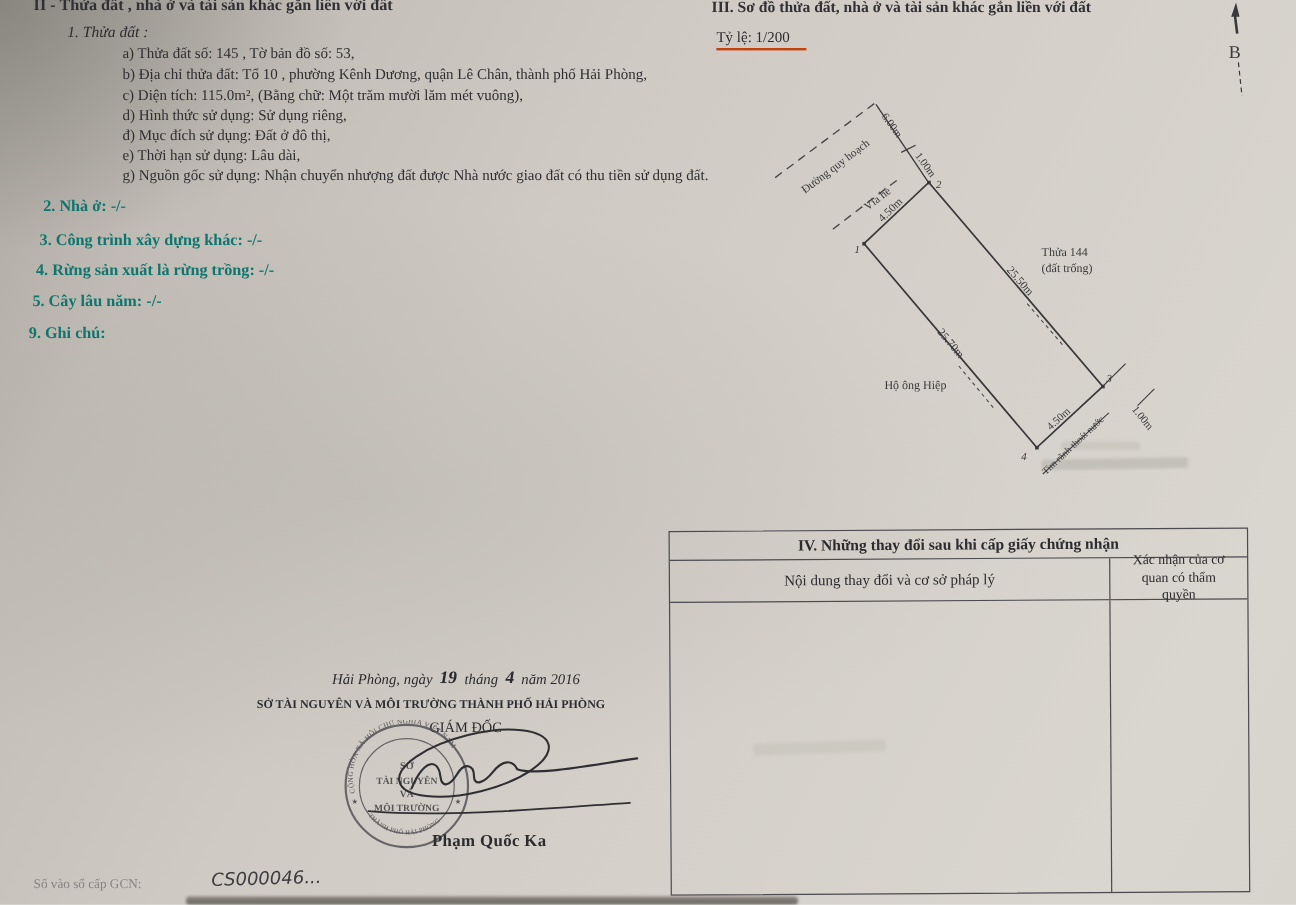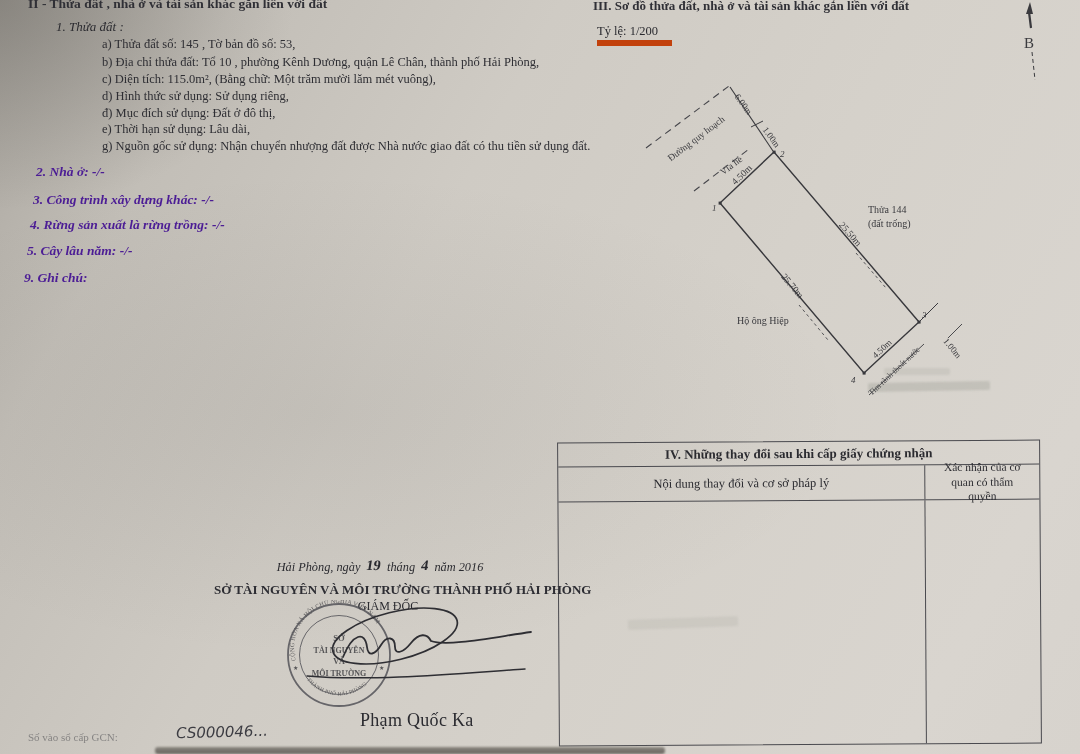--- a/index.html
+++ b/index.html
@@ -11,46 +11,46 @@
   }
   .abs{position:absolute;white-space:nowrap;}
   .shade-tl{position:absolute;left:0;top:0;width:100%;height:100%;pointer-events:none;
     background:radial-gradient(ellipse 420px 300px at 0% 0%,rgba(62,60,56,0.30),rgba(62,60,56,0) 70%);}
   .shade-mid{position:absolute;left:0;top:0;width:100%;height:100%;pointer-events:none;
     background:radial-gradient(ellipse 700px 320px at 30% 55%,rgba(90,88,84,0.10),rgba(90,88,84,0) 75%);}
   
   .h2title{left:28px;top:-4px;font-weight:bold;font-size:13.5px;color:#303036;}
   .plotHead{left:56px;top:19px;font-weight:normal;font-style:italic;font-size:13px;}
   .it{left:57px;font-size:12.5px;color:#2e2e33;margin-left:45px;}
-  .oit{font-weight:bold;font-style:italic;font-size:13.5px;color:#4c1d95;}
+  .oit{font-weight:bold;font-size:13.5px;color:#0f766e;}
   
   .h3title{left:593px;top:-2px;font-weight:bold;font-size:13px;color:#303036;}
-  .scale{left:597px;top:24px;font-size:12.5px;border-bottom:6px solid #c2410c;padding:0 14px 1px 0;}
+  .scale{left:597px;top:24px;font-size:12.5px;border-bottom:2px solid #c2410c;padding:0 14px 1px 0;}
   svg{position:absolute;pointer-events:none;}
   svg text{fill:#3a3a3e;font-family:"Liberation Serif","DejaVu Serif",serif;}
   
   .tbl{position:absolute;left:558px;top:441px;width:481px;height:302px;border:1.4px solid #4a4a4f;
     transform:rotate(-0.35deg);display:flex;flex-direction:column;}
   .tbl-title{height:23px;border-bottom:1.4px solid #4a4a4f;text-align:center;font-weight:bold;
     font-size:13px;line-height:23px;}
   .tbl-head{display:flex;border-bottom:1.4px solid #4a4a4f;height:34px;}
   .tbl-h1{width:366px;border-right:1.4px solid #4a4a4f;display:flex;align-items:center;
     justify-content:center;font-size:12.5px;}
   .tbl-h2{flex:1;font-size:11.5px;text-align:center;line-height:1.3;display:flex;align-items:center;
     justify-content:center;white-space:normal;padding:1px 18px;}
   .tbl-body{flex:1;display:flex;}
   .tbl-b1{width:366px;border-right:1.4px solid #4a4a4f;}
   .tbl-b2{flex:1;}
   
   .dateline{left:258px;top:558px;width:244px;text-align:center;font-style:italic;font-size:12.3px;}
   .hand{display:inline-block;font-style:normal;font-size:14.5px;font-weight:bold;
     transform:skewX(-9deg) translateY(-1px);margin:0 3px;color:#2a2a2f;}
-  .agency{left:214px;top:582px;width:348px;text-align:left;font-weight:bold;font-size:13px;color:#2d2d33;}
+  .agency{left:214px;top:582px;width:348px;text-align:left;font-weight:bold;font-size:10px;color:#2d2d33;}
   .role{left:214px;top:599px;width:348px;text-align:center;font-weight:normal;font-size:12px;}
-  .signer{left:360px;top:694px;font-weight:normal;font-size:18px;letter-spacing:.3px;margin-top:16px;}
+  .signer{left:360px;top:694px;font-weight:bold;font-size:14px;letter-spacing:.3px;}
   
   .foot-label{left:28px;top:731px;font-size:11px;color:#4c4c50;opacity:.55;filter:blur(.3px);}
   .foot-value{left:176px;top:723px;font-size:15px;color:#3c3c42;transform:rotate(-1.6deg);
     font-family:"DejaVu Sans","Liberation Sans",sans-serif;font-style:italic;}
   
   .bleed{position:absolute;background:rgba(112,117,106,0.20);filter:blur(1.2px);border-radius:2px;pointer-events:none;}
   .sliver{position:absolute;left:155px;top:747px;width:510px;height:7px;border-radius:3px;
     background:linear-gradient(#8a867f,#69655f);filter:blur(1.2px);pointer-events:none;}
 </style>
 </head>

